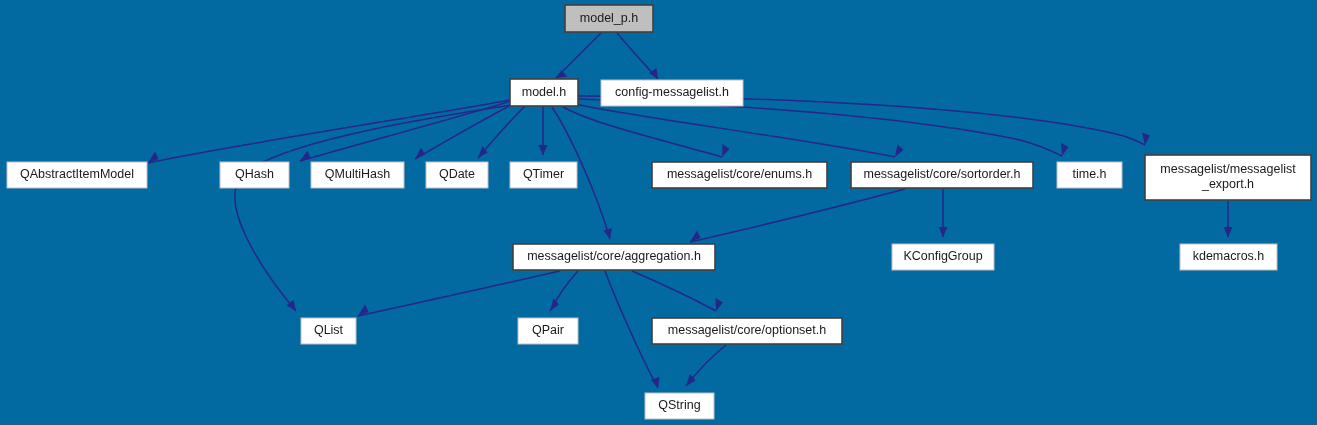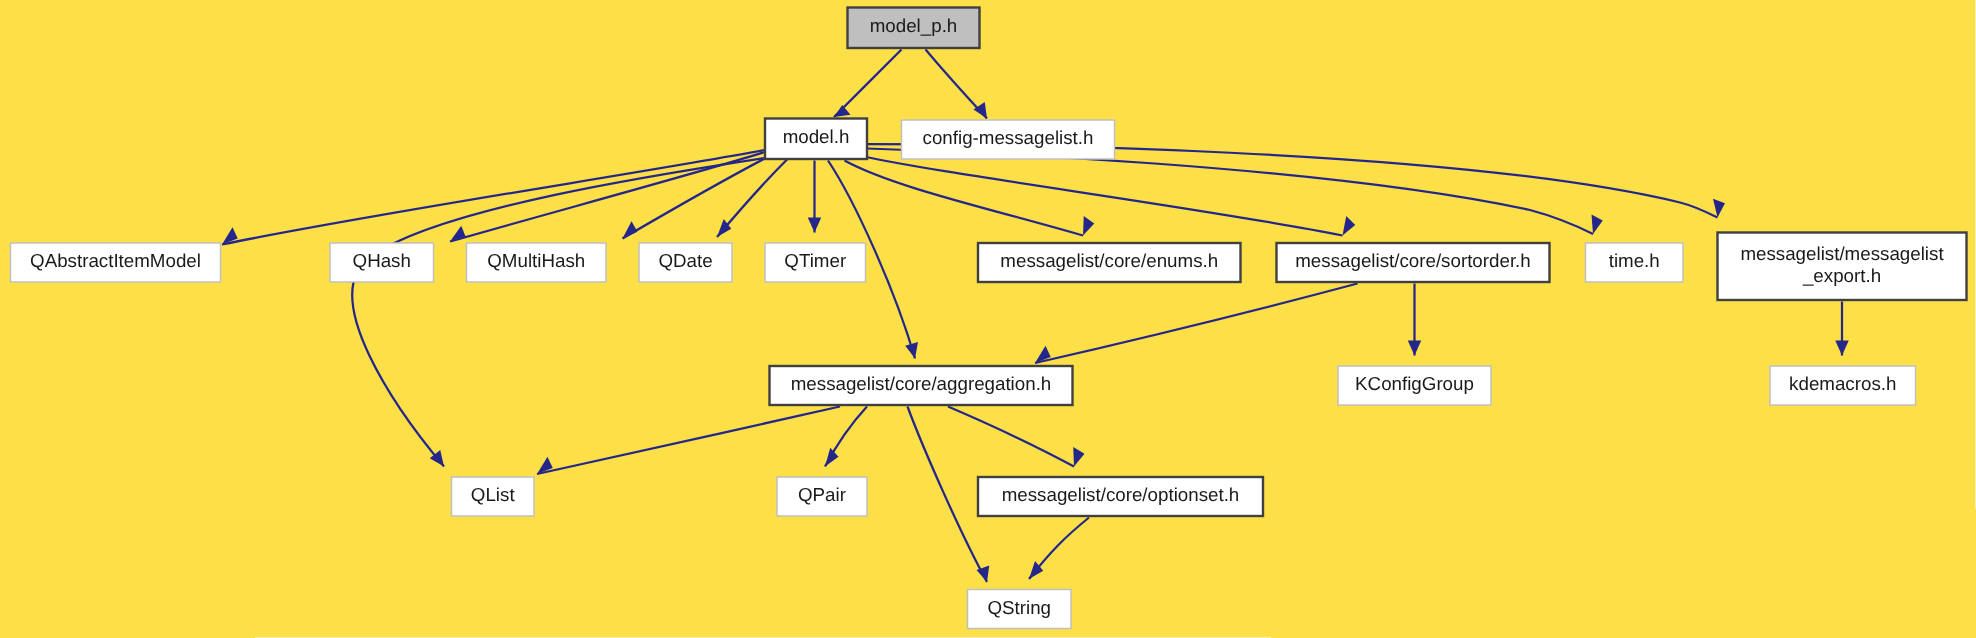--- a/index.html
+++ b/index.html
@@ -4,21 +4,21 @@
 <style>
   html, body {
     margin: 0;
     padding: 0;
     background: #ffffff;
   }
   #graph-root {
     position: relative;
     width: 1317px;
     height: 425px;
-    background: #fde047;
+    background: #0369a1;
     font-family: "Liberation Sans", sans-serif;
     overflow: hidden;
   }
   svg.graph-canvas {
     position: absolute;
     left: 0;
     top: 0;
     width: 1317px;
     height: 425px;
   }

